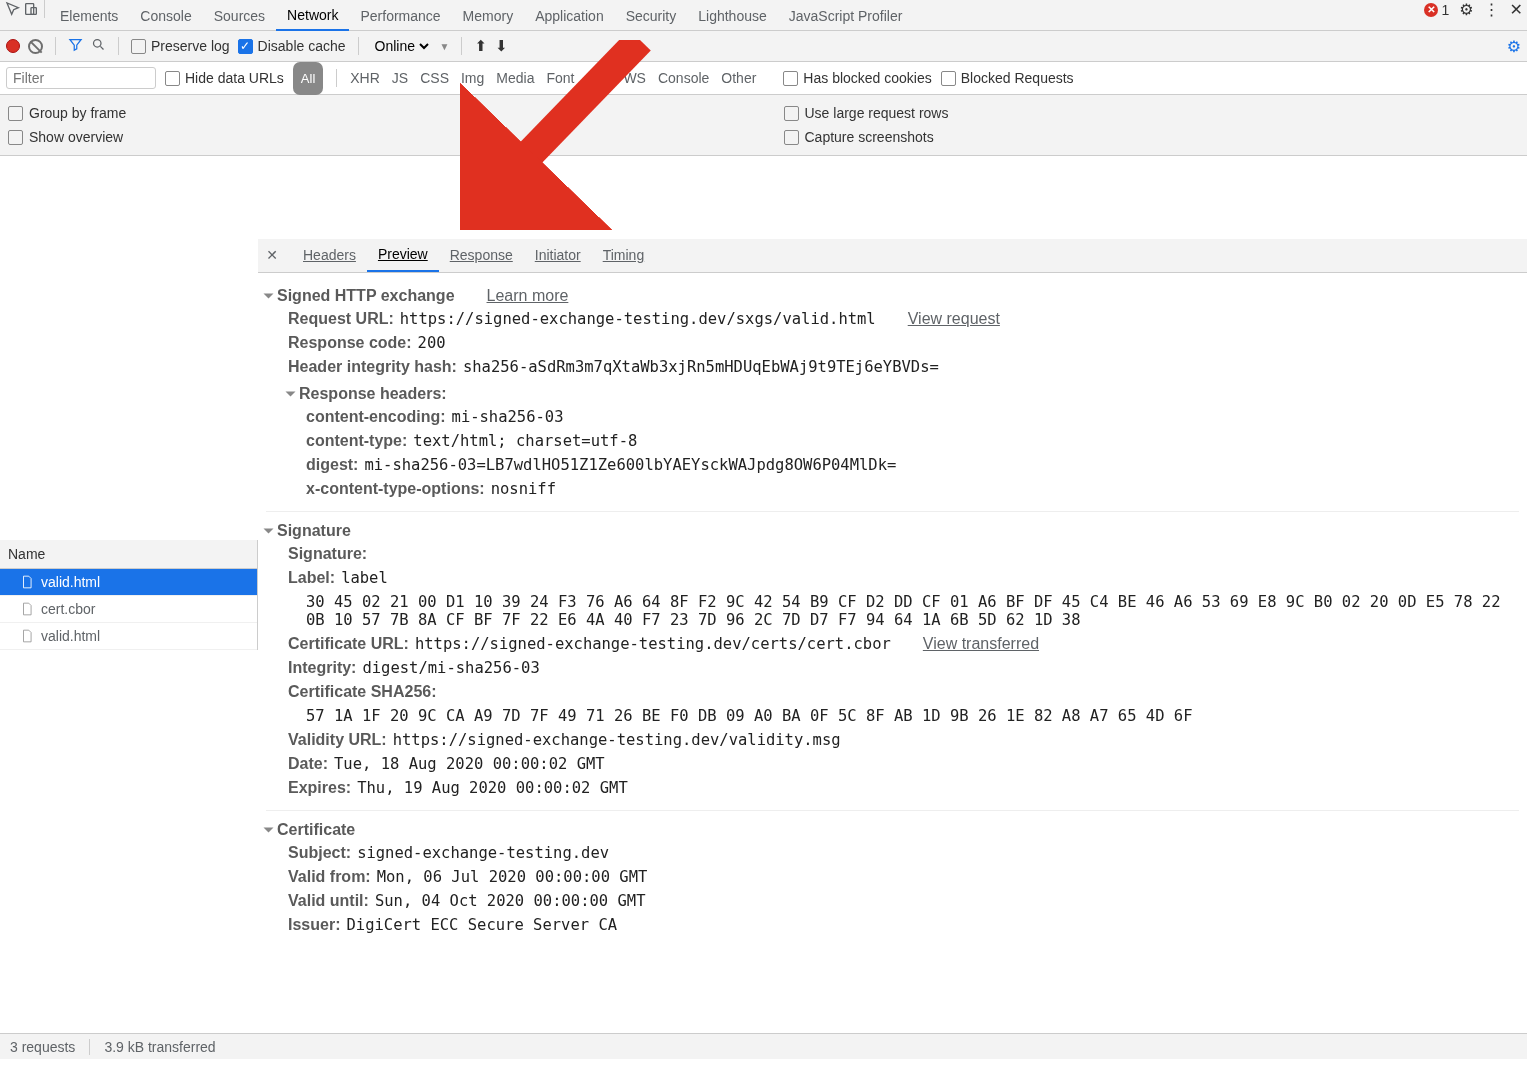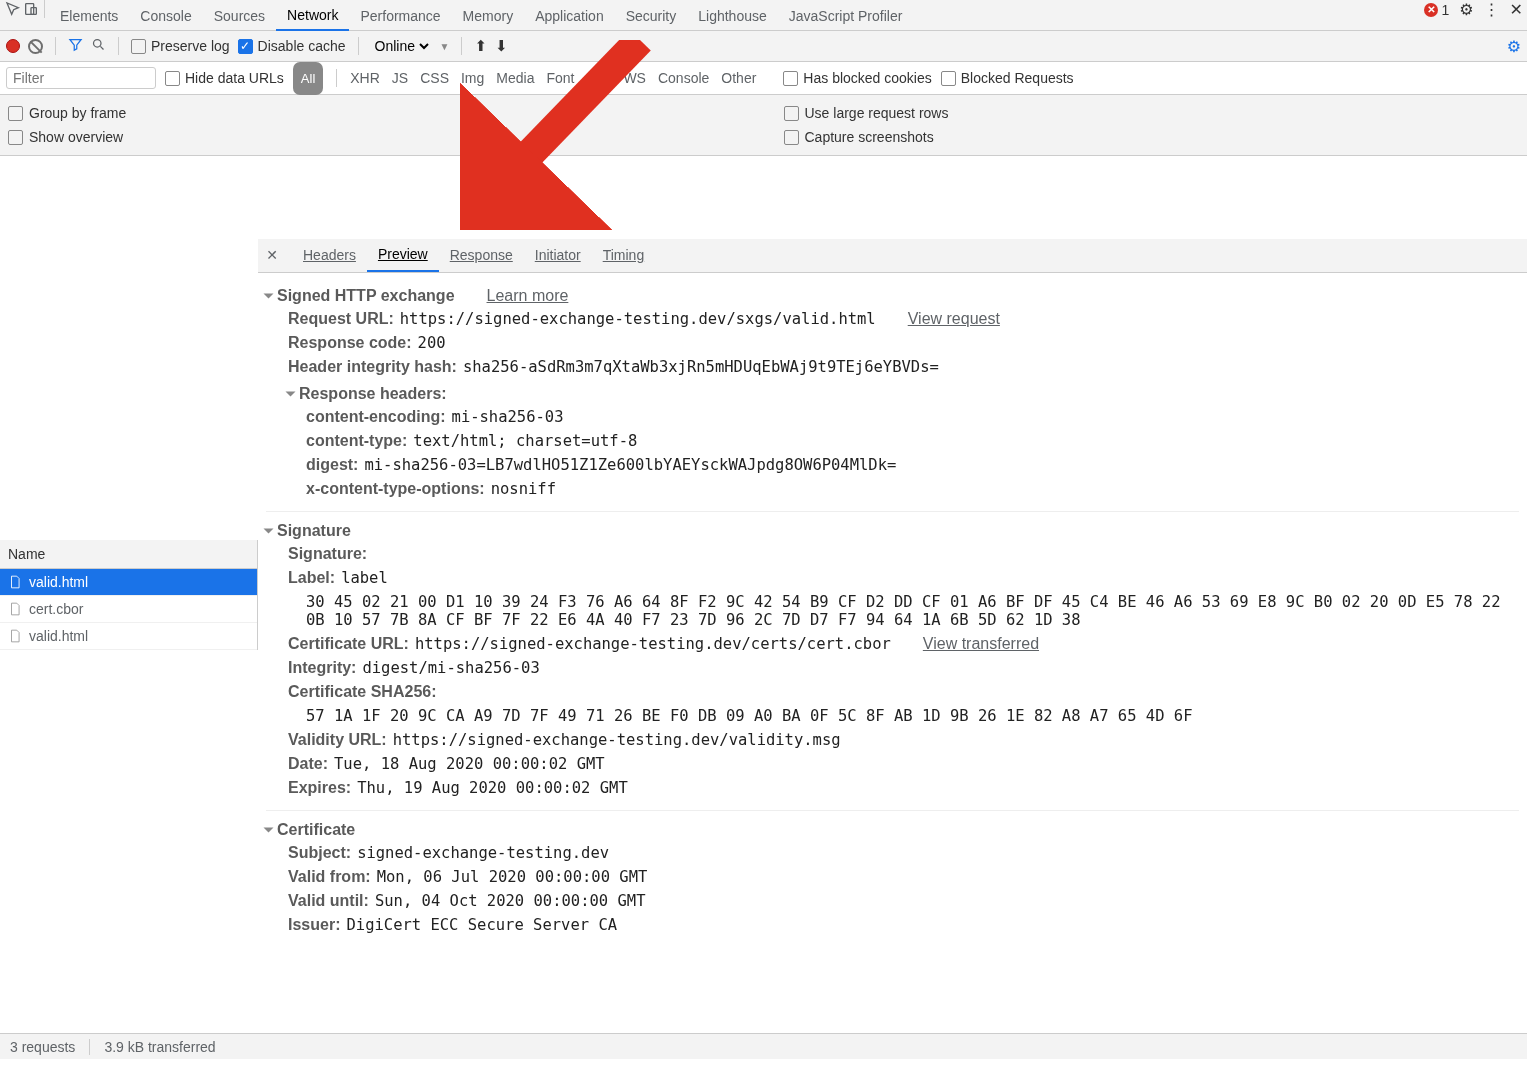--- a/index.html
+++ b/index.html
@@ -13,21 +13,21 @@
 .half-row { display: flex; gap: 40px; }
 .half { display: flex; align-items: center; gap: 6px; padding: 4px 0; width: 50%; }
 .h-icon { width: 18px; height: 18px; display: inline-flex; align-items: center; justify-content: center; color: #5f6367; }
 .sep { width: 1px; height: 18px; background: #ccc; margin: 0 4px; }
 .filter-input { width: 150px; height: 22px; border: 1px solid #ccc; border-radius: 3px; padding: 0 6px; font-size: 14px; }
 .chip { background: #888; color: #fff; border-radius: 7px; padding: 9px 8px; font-size: 13px; }
 .type-item { color: #5f6367; cursor: pointer; }
 .main-split { display: flex; height: calc(100% - 31px - 31px - 33px - 72px - 26px); align-items: center; }
 .sidebar { width: 258px; border-right: 1px solid #ccc; display: flex; flex-direction: column; }
 .side-head { background: #f3f3f3; border-bottom: 1px solid #ccc; padding: 6px 8px; font-size: 14px; font-weight: 400; }
-.side-item { display: flex; align-items: center; padding: 5px 8px; gap: 7px; font-size: 14px; color: #5f6367; border-bottom: 1px solid #f0f0f0; cursor: pointer; }
+.side-item { display: flex; align-items: center; padding: 5px 20px; gap: 7px; font-size: 14px; color: #5f6367; border-bottom: 1px solid #f0f0f0; cursor: pointer; }
 .side-item.sel { background: #1a73e8; color: #fff; }
 .file-ico { width: 14px; height: 16px; display: inline-block; }
 .file-ico svg { width: 100%; height: 100%; }
 .content { flex: 1; display: flex; flex-direction: column; overflow: auto; }
 .sub-tabs { display: flex; align-items: center; background: #f3f3f3; border-bottom: 1px solid #ccc; height: 34px; padding: 0 6px; gap: 4px; font-size: 14px; }
 .sub-tab { color: #5f6367; padding: 0 11px; height: 34px; display: flex; align-items: center; cursor: pointer; text-decoration: underline; }
 .sub-tab.active { color: #000; border-bottom: 2px solid #1a73e8; }
 .close-x { width: 16px; height: 16px; display: flex; align-items: center; justify-content: center; color: #5f6367; cursor: pointer; margin-right: 8px; }
 .panel-body { padding: 4px 8px; font-size: 16px; }
 .section { border-top: 1px solid #eee; padding: 8px 0 10px; }

